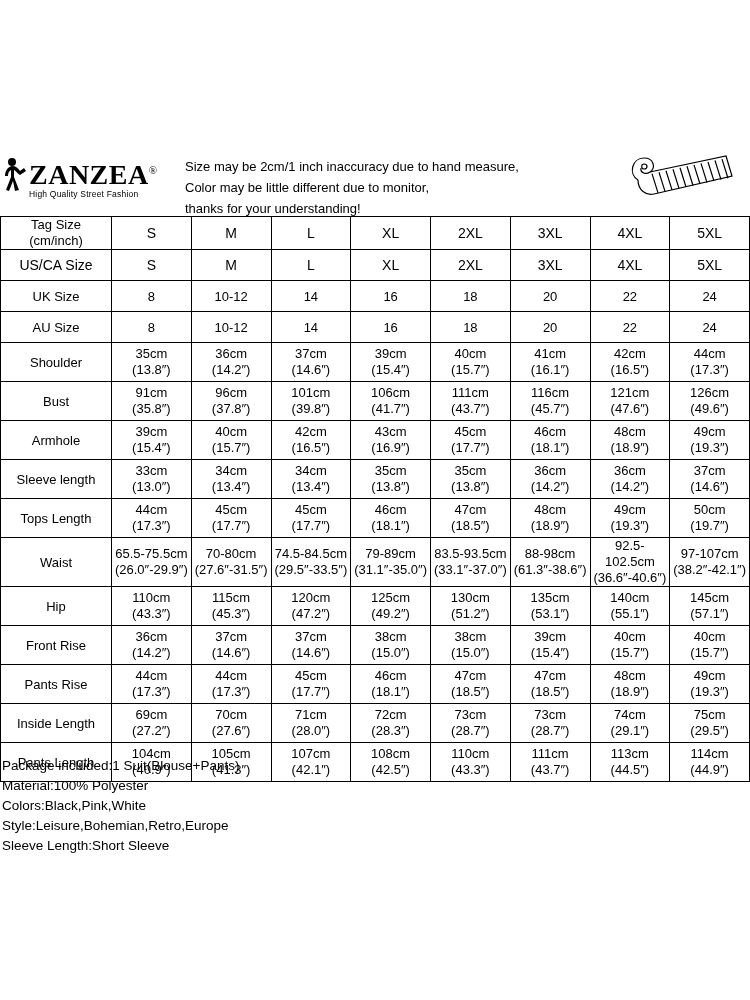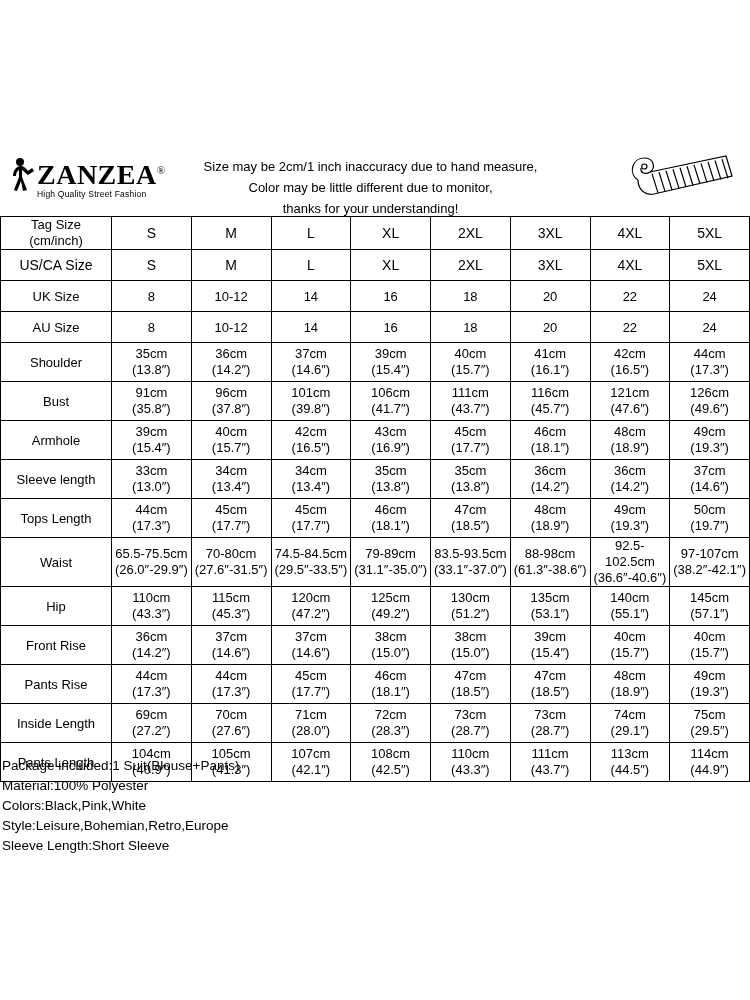--- a/index.html
+++ b/index.html
@@ -27,21 +27,21 @@
     position: absolute;
     left: 0;
     top: 140px;
     width: 750px;
     height: 75px;
     display: flex;
     align-items: center;
   }
   .brand {
     width: 185px;
-    padding-left: 10px;
+    padding-left: 2px;
     box-sizing: border-box;
     display: flex;
     align-items: flex-start;
   }
   .brand-logo-figure {
     width: 26px;
     height: 42px;
     position: relative;
     flex: 0 0 auto;
     margin-top: 2px;
@@ -64,21 +64,21 @@
     font-weight: normal;
   }
   .brand-tagline {
     font-size: 8.5px;
     letter-spacing: 0.2px;
     line-height: 11px;
     margin-top: -1px;
   }
   .header-notes {
     flex: 1;
-    text-align: center;
+    text-align: left;
     font-size: 13px;
     line-height: 21px;
     padding-right: 70px;
     margin-top: 19px;
   }
   .tape-icon {
     width: 110px;
     height: 56px;
     margin-right: 14px;
     position: relative;

